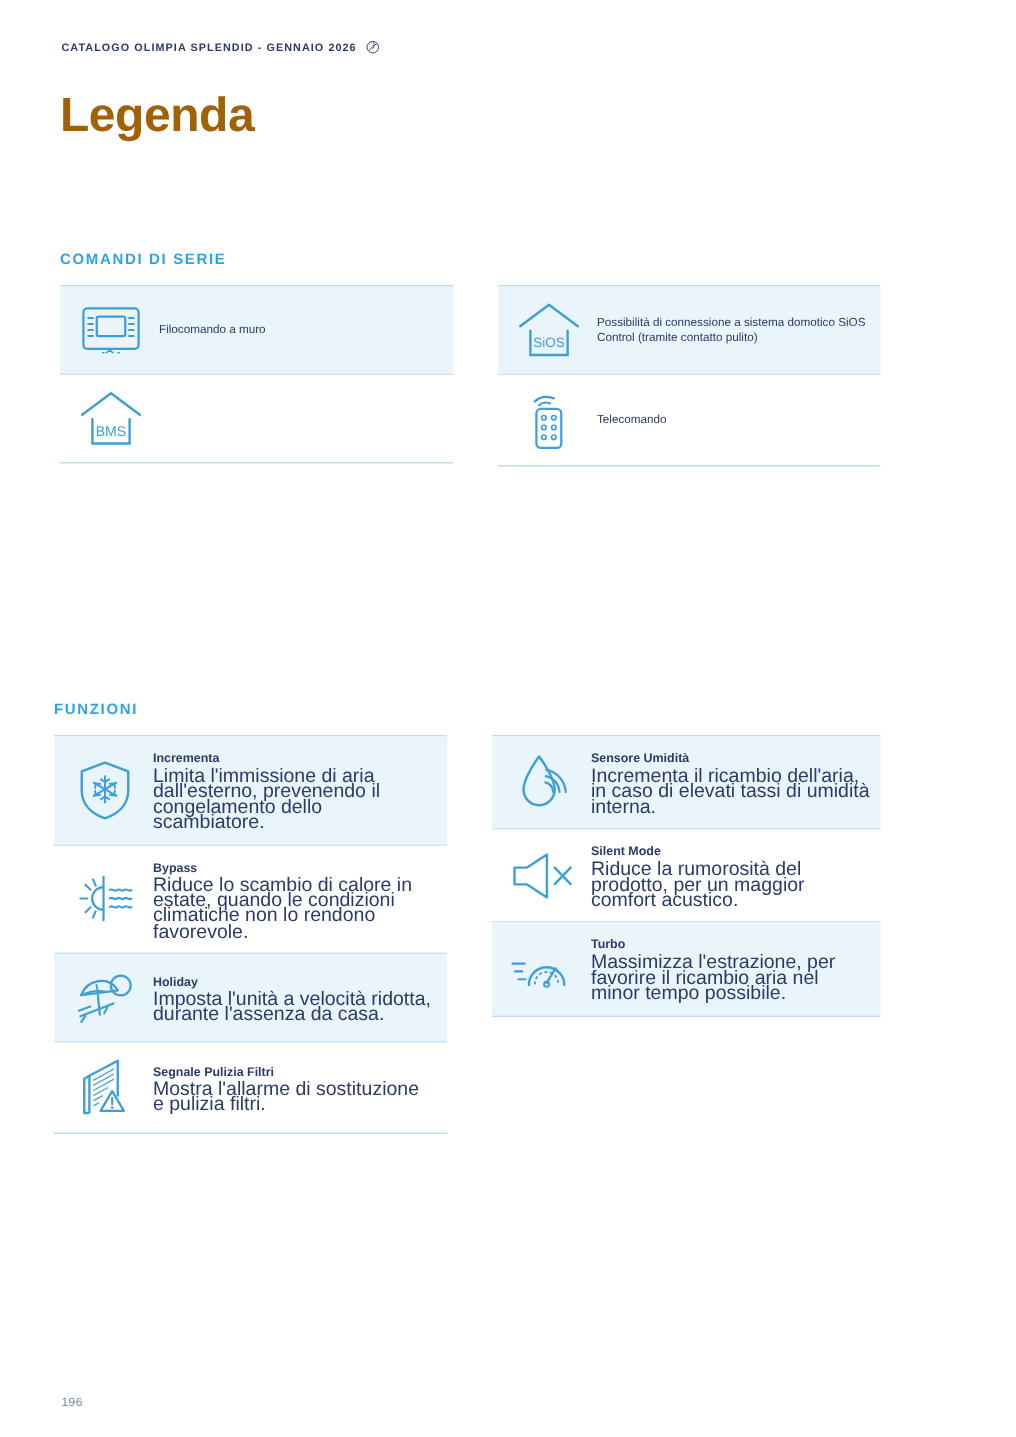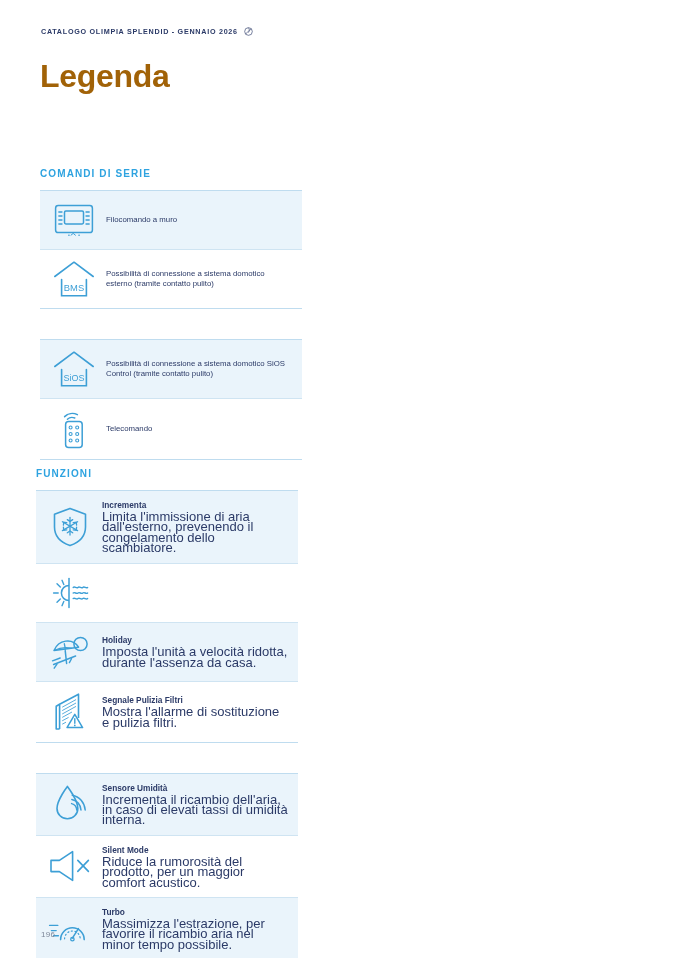--- a/index.html
+++ b/index.html
@@ -59,21 +59,21 @@
   #section-funzioni { left: 36px; top: 468px; width: 597px; }
 
   .section-title {
     font-size: 10px;
     font-weight: 700;
     letter-spacing: 1.1px;
     color: #2ea3e0;
     margin-bottom: 11px;
   }
 
-  .columns { display: flex; gap: 30px; flex-direction: column; }
+  .columns { display: flex; gap: 30px; }
   .column { width: 262px; }
 
   
   .rule {
     height: 1px;
     background: #bfdcef;
     width: 100%;
   }
   .rule.soft { background: #cfe4f2; }
 
@@ -165,23 +165,20 @@
 
         <div class="rule soft"></div>
 
         <div class="row">
           <div class="row-icon">
             <svg width="42" height="38" viewBox="0 0 42 38" fill="none" stroke="#3d9fd6">
               <path d="M1.8 16.5L21 2.2l19.2 14.3" stroke-width="1.6" stroke-linecap="round" stroke-linejoin="round"></path>
               <path d="M8.6 19.5v16.2h24.8V19.5" stroke-width="1.6" stroke-linecap="round"></path>
               <text x="21" y="30.5" font-family="Liberation Sans, sans-serif" font-size="9.4" font-weight="400" fill="#3d9fd6" stroke="none" text-anchor="middle">BMS</text>
             </svg>
-          </div>
-          <div class="row-body">
-            <div class="row-text plain">Possibilità di connessione a sistema domotico esterno (tramite contatto pulito)</div>
           </div>
         </div>
 
         <div class="rule"></div>
       </div>
 
       <div class="column">
         <div class="rule"></div>
 
         <div class="row tinted">
@@ -269,20 +266,24 @@
                 <path d="M14.8 10.5 13 6.3"></path>
                 <path d="M14.8 27.5 13 31.7"></path>
               </g>
               <g stroke-width="1.4" stroke-linecap="round">
                 <path d="M24.2 13.4c1.6-1.6 3.2 1.6 4.8 0s3.2 1.6 4.8 0 3.2 1.6 4.8 0"></path>
                 <path d="M24.2 19c1.6-1.6 3.2 1.6 4.8 0s3.2 1.6 4.8 0 3.2 1.6 4.8 0"></path>
                 <path d="M24.2 24.6c1.6-1.6 3.2 1.6 4.8 0s3.2 1.6 4.8 0 3.2 1.6 4.8 0"></path>
               </g>
             </svg>
           </div>
+          <div class="row-body">
+            <div class="row-title">Bypass</div>
+            <div class="row-text">Riduce lo scambio di calore in estate, quando le condizioni climatiche non lo rendono favorevole.</div>
+          </div>
         </div>
 
         <div class="rule soft"></div>
 
         <div class="row tinted">
           <div class="row-icon">
             <svg width="44" height="38" viewBox="0 0 44 38" fill="none" stroke="#3d9fd6">
               <circle cx="32.5" cy="11" r="6.6" stroke-width="1.5"></circle>
               <path d="M6 17.5 C10.5 6.5 24.5 4.6 30.6 14.2 Z" stroke-width="1.5" stroke-linejoin="round"></path>
               <path d="M6 17.5 C12 14.6 18 14 24 15.4" stroke-width="1.3"></path>

